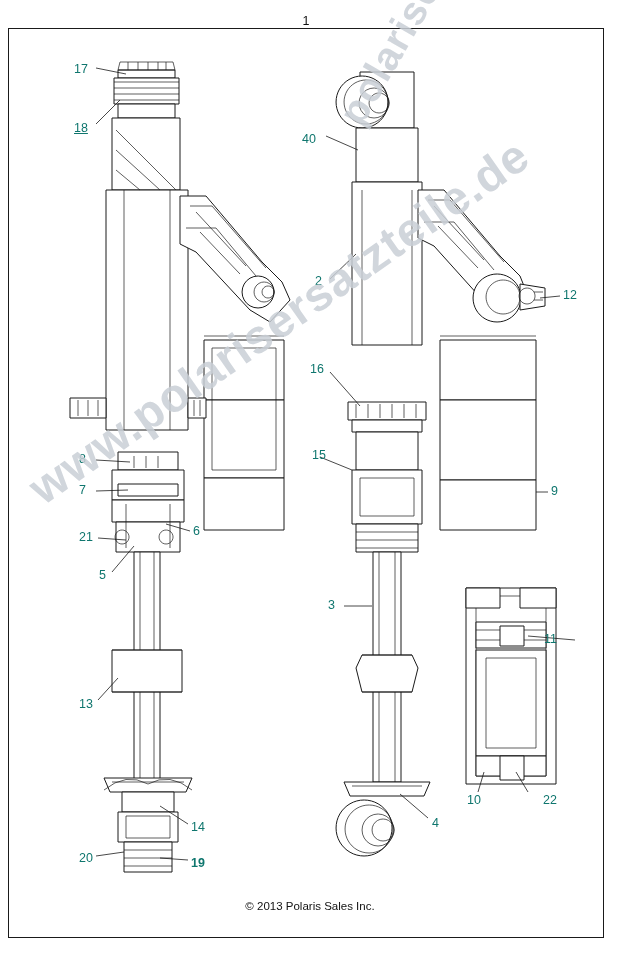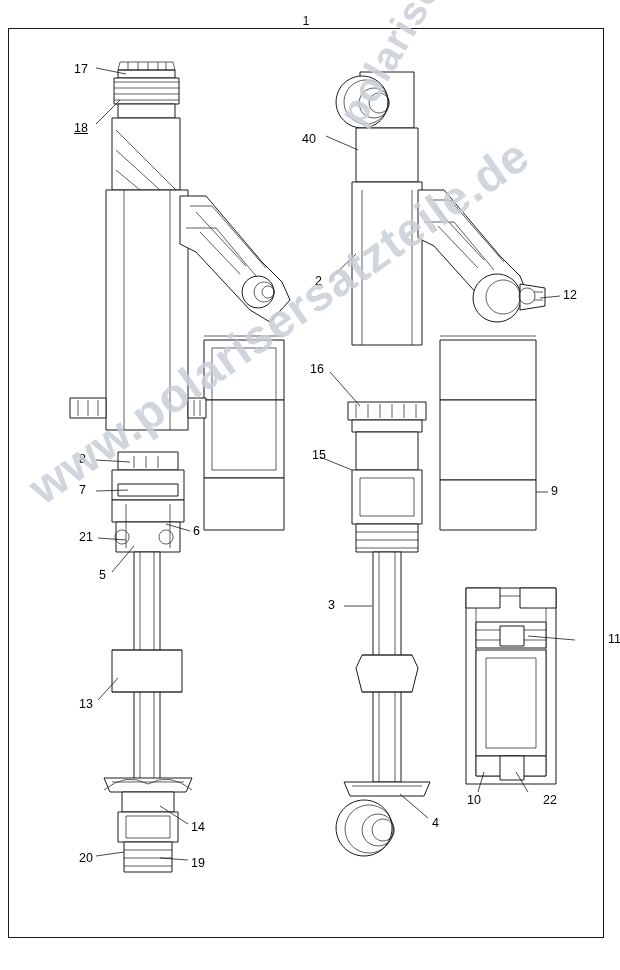--- a/index.html
+++ b/index.html
@@ -46,21 +46,21 @@
     position: absolute;
     left: 0;
     top: 0;
     width: 620px;
     height: 970px;
     pointer-events: none;
   }
   .lbl {
     position: absolute;
     font-size: 12.5px;
-    color: #000000;
+    color: #0f766e;
     font-family: "Liberation Sans", sans-serif;
     white-space: nowrap;
   }
   .copyright {
     position: absolute;
     left: 0;
     top: 900px;
     width: 620px;
     text-align: center;
     font-size: 11.5px;
@@ -316,28 +316,29 @@
   <div class="lbl" style="left:563px; top:288px;">12</div>
   <div class="lbl" style="left:310px; top:362px;">16</div>
   <div class="lbl" style="left:312px; top:448px;">15</div>
   <div class="lbl" style="left:551px; top:484px;">9</div>
   <div class="lbl" style="left:79px; top:452px;">8</div>
   <div class="lbl" style="left:79px; top:483px;">7</div>
   <div class="lbl" style="left:193px; top:524px;">6</div>
   <div class="lbl" style="left:79px; top:530px;">21</div>
   <div class="lbl" style="left:99px; top:568px;">5</div>
   <div class="lbl" style="left:328px; top:598px;">3</div>
-  <div class="lbl" style="left:608px; top:632px;">11</div>
+  <div class="lbl" style="left:544px; top:632px;">11</div>
   <div class="lbl" style="left:79px; top:697px;">13</div>
   <div class="lbl" style="left:467px; top:793px;">10</div>
   <div class="lbl" style="left:543px; top:793px;">22</div>
   <div class="lbl" style="left:432px; top:816px;">4</div>
   <div class="lbl" style="left:191px; top:820px;">14</div>
   <div class="lbl" style="left:79px; top:851px;">20</div>
-  <div class="lbl" style="left:191px; top:856px;">19</div>
-
+  <div class="lbl" style="left:191px; top:856px;font-weight:bold;">19</div>
+
+  <div class="copyright">© 2013 Polaris Sales Inc.</div>
 
   <div class="watermark">
     <div class="wm-text wm-1">www.polarisersatzteile.de</div>
     <div class="wm-text wm-2">polarisersatzteile.de</div>
   </div>
 
 </div>
 
 </body></html>

